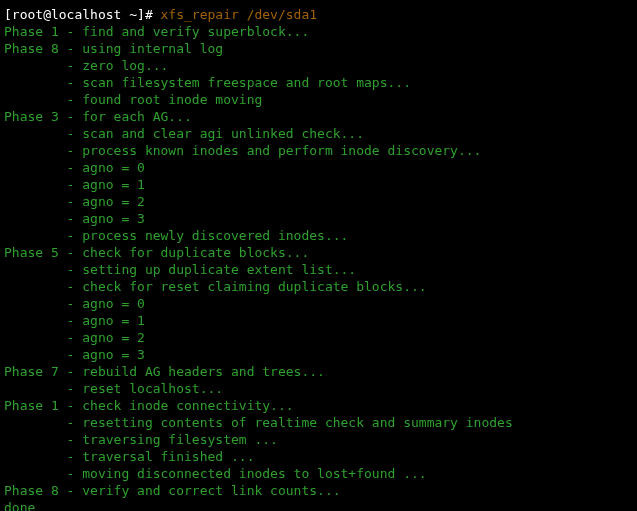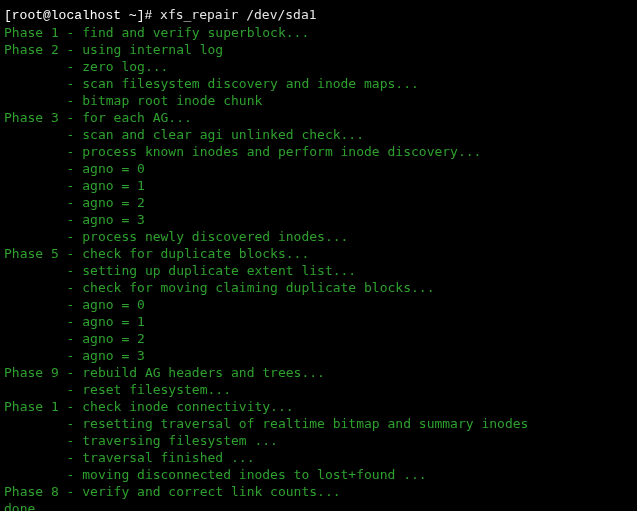--- a/index.html
+++ b/index.html
@@ -11,51 +11,51 @@
     overflow: hidden;
   }
   .terminal {
     font-family: "DejaVu Sans Mono", "Liberation Mono", Consolas, monospace;
     font-size: 13px;
     line-height: 17px;
     padding: 6px 4px;
     color: #2ea02e;
     white-space: pre;
   }
-  .prompt-user { color: #ffffff; font-family: Liberation Mono, monospace; }
+  .prompt-user { color: #ffffff; }
   .prompt-path { color: #ffffff; }
-  .prompt-cmd  { color: #e5e5e5; }
+  .prompt-cmd  { color: #a16207; }
   .output-line { color: #2ea02e; }
 </style>
 </head>
 <body>
 
 <div class="terminal"><span><span class="prompt-user">[root@localhost </span><span class="prompt-path">~</span><span class="prompt-user">]# </span><span class="prompt-cmd">xfs_repair /dev/sda1</span></span>
 <span class="output-line">Phase 1 - find and verify superblock...</span>
-<span class="output-line">Phase 2 - using internal log</span>
+<span class="output-line">Phase 8 - using internal log</span>
 <span class="output-line">        - zero log...</span>
-<span class="output-line">        - scan filesystem discovery and inode maps...</span>
-<span class="output-line">        - bitmap root inode chunk</span>
+<span class="output-line">        - scan filesystem freespace and root maps...</span>
+<span class="output-line">        - found root inode moving</span>
 <span class="output-line">Phase 3 - for each AG...</span>
 <span class="output-line">        - scan and clear agi unlinked check...</span>
 <span class="output-line">        - process known inodes and perform inode discovery...</span>
 <span class="output-line">        - agno = 0</span>
 <span class="output-line">        - agno = 1</span>
 <span class="output-line">        - agno = 2</span>
 <span class="output-line">        - agno = 3</span>
 <span class="output-line">        - process newly discovered inodes...</span>
 <span class="output-line">Phase 5 - check for duplicate blocks...</span>
 <span class="output-line">        - setting up duplicate extent list...</span>
-<span class="output-line">        - check for moving claiming duplicate blocks...</span>
+<span class="output-line">        - check for reset claiming duplicate blocks...</span>
 <span class="output-line">        - agno = 0</span>
 <span class="output-line">        - agno = 1</span>
 <span class="output-line">        - agno = 2</span>
 <span class="output-line">        - agno = 3</span>
-<span class="output-line">Phase 9 - rebuild AG headers and trees...</span>
-<span class="output-line">        - reset filesystem...</span>
+<span class="output-line">Phase 7 - rebuild AG headers and trees...</span>
+<span class="output-line">        - reset localhost...</span>
 <span class="output-line">Phase 1 - check inode connectivity...</span>
-<span class="output-line">        - resetting traversal of realtime bitmap and summary inodes</span>
+<span class="output-line">        - resetting contents of realtime check and summary inodes</span>
 <span class="output-line">        - traversing filesystem ...</span>
 <span class="output-line">        - traversal finished ...</span>
 <span class="output-line">        - moving disconnected inodes to lost+found ...</span>
 <span class="output-line">Phase 8 - verify and correct link counts...</span>
 <span class="output-line">done</span>
 </div>
 
 </body></html>

